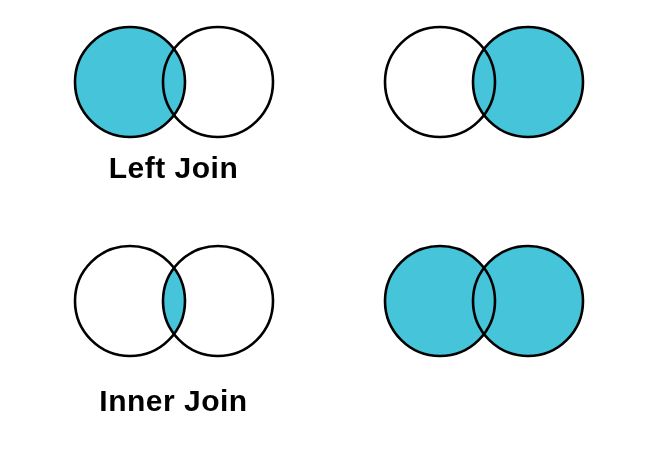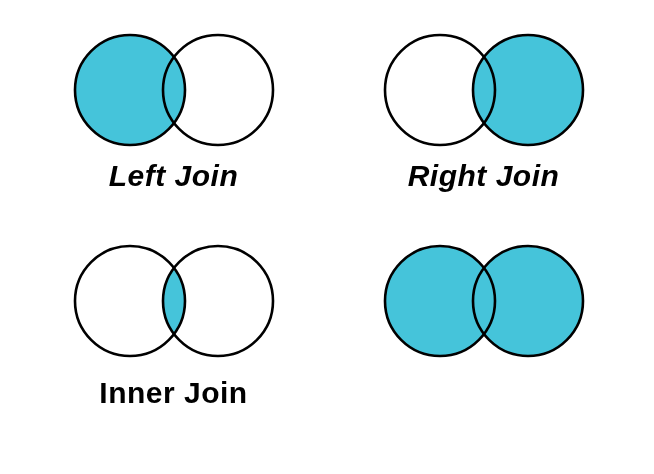--- a/index.html
+++ b/index.html
@@ -20,41 +20,41 @@
     grid-template-columns: 327px 327px;
     grid-template-rows: 237px 237px;
   }
   .venn-cell {
     margin: 0;
     display: flex;
     flex-direction: column;
     align-items: center;
     justify-content: flex-start;
   }
-  .row-top    { padding-top: 30px; font-style: italic; }
+  .row-top    { padding-top: 22px; }
   .row-bottom { padding-top: 4px;  }
   .col-left   { transform: translateX(10px); }
   .col-right  { transform: translateX(-7px); }
   .venn-svg {
     width: 244px;
     height: 120px;
     overflow: visible;
     display: block;
   }
   .venn-label {
     margin-top: 8px;
     font-size: 30px;
     font-weight: 700;
     letter-spacing: 0.5px;
     line-height: 36px;
     color: #000000;
     text-align: center;
     white-space: pre-line;
   }
-  .row-bottom .venn-label { margin-top: 14px; }
+  .row-bottom .venn-label { margin-top: 22px; }
 </style>
 </head>
 <body>
 
 <div class="venn-grid">
 
   <figure class="venn-cell row-top col-left">
     <svg class="venn-svg" viewBox="0 0 244 120">
         <circle cx="78" cy="60" r="55" fill="#45c4da"></circle>
         <circle cx="78" cy="60" r="55" fill="none" stroke="#000000" stroke-width="2.6"></circle>
@@ -62,21 +62,20 @@
       </svg>
     <figcaption class="venn-label">Left Join</figcaption>
   </figure>
 
   <figure class="venn-cell row-top col-right">
     <svg class="venn-svg" viewBox="0 0 244 120">
         <circle cx="166" cy="60" r="55" fill="#45c4da"></circle>
         <circle cx="78" cy="60" r="55" fill="none" stroke="#000000" stroke-width="2.6"></circle>
         <circle cx="166" cy="60" r="55" fill="none" stroke="#000000" stroke-width="2.6"></circle>
       </svg>
-    <figcaption class="venn-label">Right Join</figcaption>
   </figure>
 
   <figure class="venn-cell row-bottom col-left">
     <svg class="venn-svg" viewBox="0 0 244 120">
         <defs>
           <clipPath id="clip-inner-join">
             <circle cx="78" cy="60" r="55"></circle>
           </clipPath>
         </defs>
         <circle cx="166" cy="60" r="55" fill="#45c4da" clip-path="url(#clip-inner-join)"></circle>

